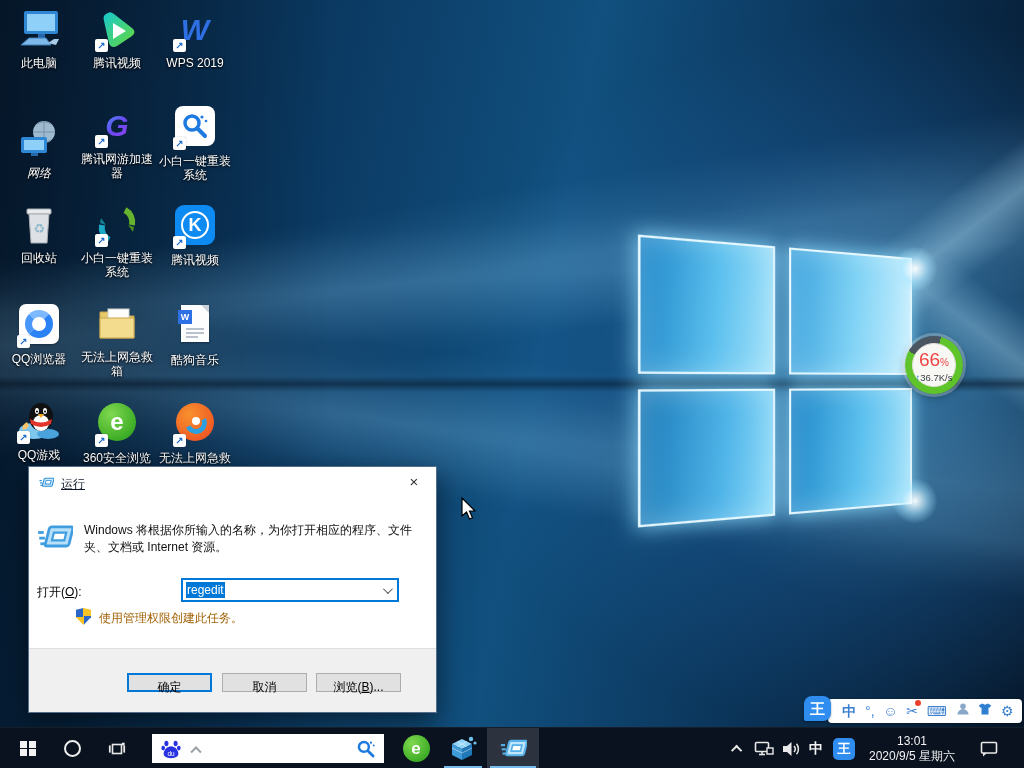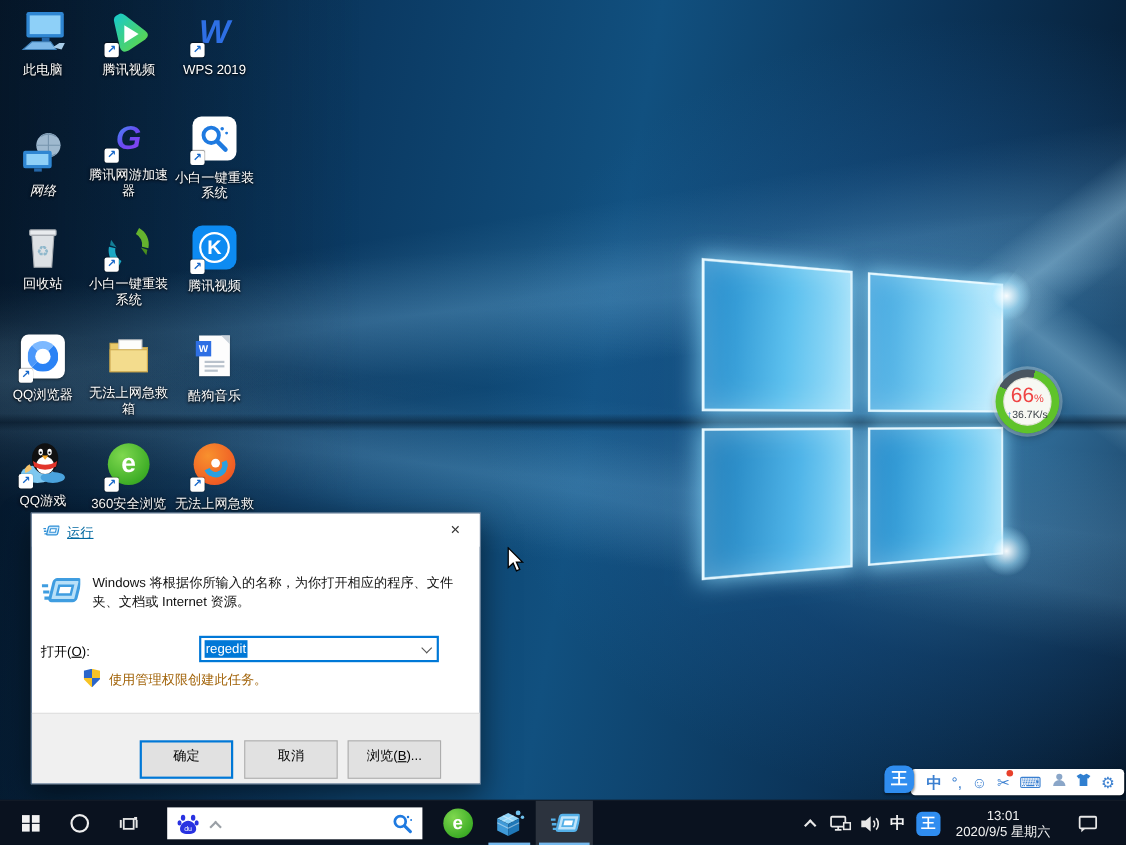--- a/index.html
+++ b/index.html
@@ -72,38 +72,38 @@
   .widget-inner { position:absolute; left:7px; top:7px; width:44px; height:44px; border-radius:50%;
     background:#f7f8f3; border:1px solid #e2e2da; text-align:center; }
   .widget-pct { margin-top:6px; font-size:19px; color:#ef4444; line-height:19px; }
   .widget-pct .unit { font-size:10px; }
   .widget-speed { font-size:9.5px; color:#3b4148; line-height:12px; }
   .widget-speed .up { color:#1f7ae0; font-weight:bold; }
   
   .dlg { position:absolute; left:28px; top:466px; width:409px; height:247px; background:#fff;
     border:1px solid rgba(25,60,100,.75); box-shadow:0 10px 26px rgba(0,0,0,.5); font-size:12px; color:#000; }
   .dlg-title { position:absolute; left:0; top:0; right:0; height:30px; background:#fff; }
-  .dlg-title-text { position:absolute; left:32px; top:9px; font-size:12px; color:#0369a1;text-decoration:underline; }
+  .dlg-title-text { position:absolute; left:32px; top:9px; font-size:12px; color:#0f172a;text-decoration:underline; }
   .dlg-close { position:absolute; right:12px; top:6px; width:20px; height:18px; text-align:center;
     font-size:15px; line-height:18px; color:#333; }
   .runicon { display:block; }
   .dlg-desc { position:absolute; left:55px; top:55px; width:338px; line-height:17px; color:#111; }
   .dlg-bigicon { position:absolute; left:8px; top:52px; }
   .dlg-openlabel { position:absolute; left:8px; top:117px; }
   .dlg-combo { position:absolute; left:152px; top:111px; width:218px; height:24px; background:#fff;
     border:2px solid #0078d7; display:flex; align-items:center; }
   .dlg-combo .val { margin-left:3px; background:#0078d7; color:#fff; padding:1px 1px; font-size:12px; }
   .combo-arrow { position:absolute; right:7px; top:7px; width:7px; height:7px;
     border-right:1.5px solid #555; border-bottom:1.5px solid #555; transform:rotate(45deg) translateY(-2px); }
   .shield { position:absolute; left:47px; top:141px; width:15px; height:17px;
     background:conic-gradient(from 0deg, #f7c325 0 25%, #2b66c9 25% 50%, #f7c325 50% 75%, #2b66c9 75% 100%);
     clip-path:polygon(50% 0, 100% 10%, 100% 55%, 50% 100%, 0 55%, 0 10%); }
   .dlg-note { position:absolute; left:70px; top:143px; color:#a16207; }
   .dlg-footer { position:absolute; left:0; right:0; bottom:0; height:64px; background:#f0f0f0; border-top:1px solid #dfdfdf; }
-  .btn { position:absolute; top:206px; width:85px; height:35px; background:#e1e1e1; border:1px solid #adadad;
+  .btn { position:absolute; top:206px; width:85px; height:19px; background:#e1e1e1; border:1px solid #adadad;
     text-align:center; line-height:26px; font-size:12px; color:#000; }
   .btn.default { border:2px solid #0078d7; line-height:24px; }
   .u { text-decoration:underline; }
   
   .ime-bar { position:absolute; left:828px; top:699px; width:194px; height:24px; background:#fff;
     border-radius:4px; box-shadow:0 1px 3px rgba(0,0,0,.4); display:flex; align-items:center;
     justify-content:space-around; padding:0 4px 0 10px; }
   .ime-logo { position:absolute; left:804px; top:696px; width:27px; height:25px; background:#2f8df0;
     border-radius:8px 8px 8px 2px; color:#fff; font-weight:bold; font-size:15px; line-height:25px;
     text-align:center; box-shadow:0 1px 2px rgba(0,0,0,.4); z-index:2; }

